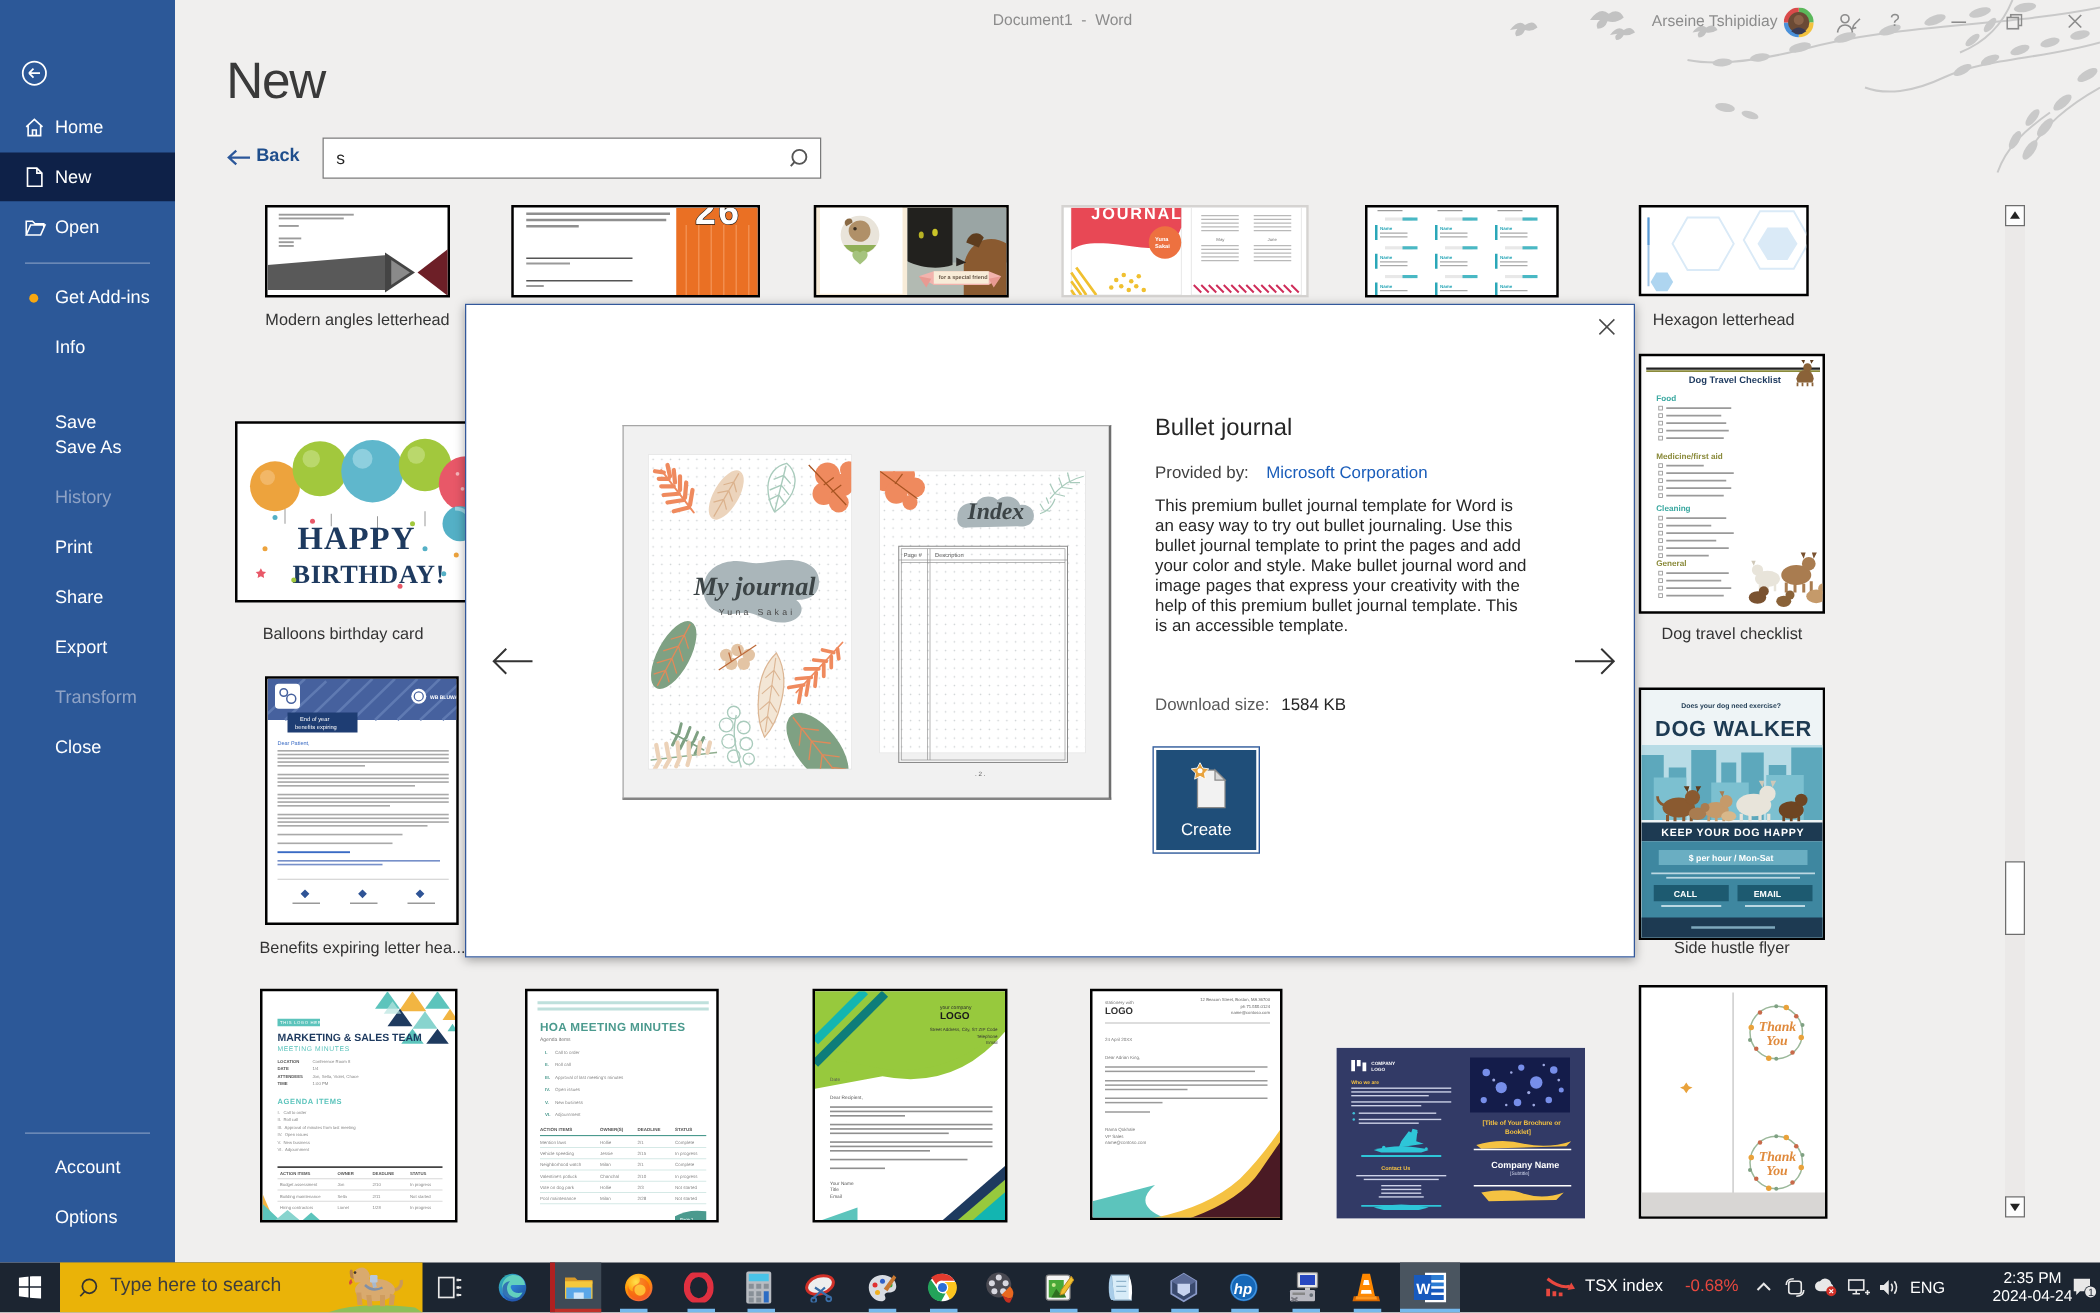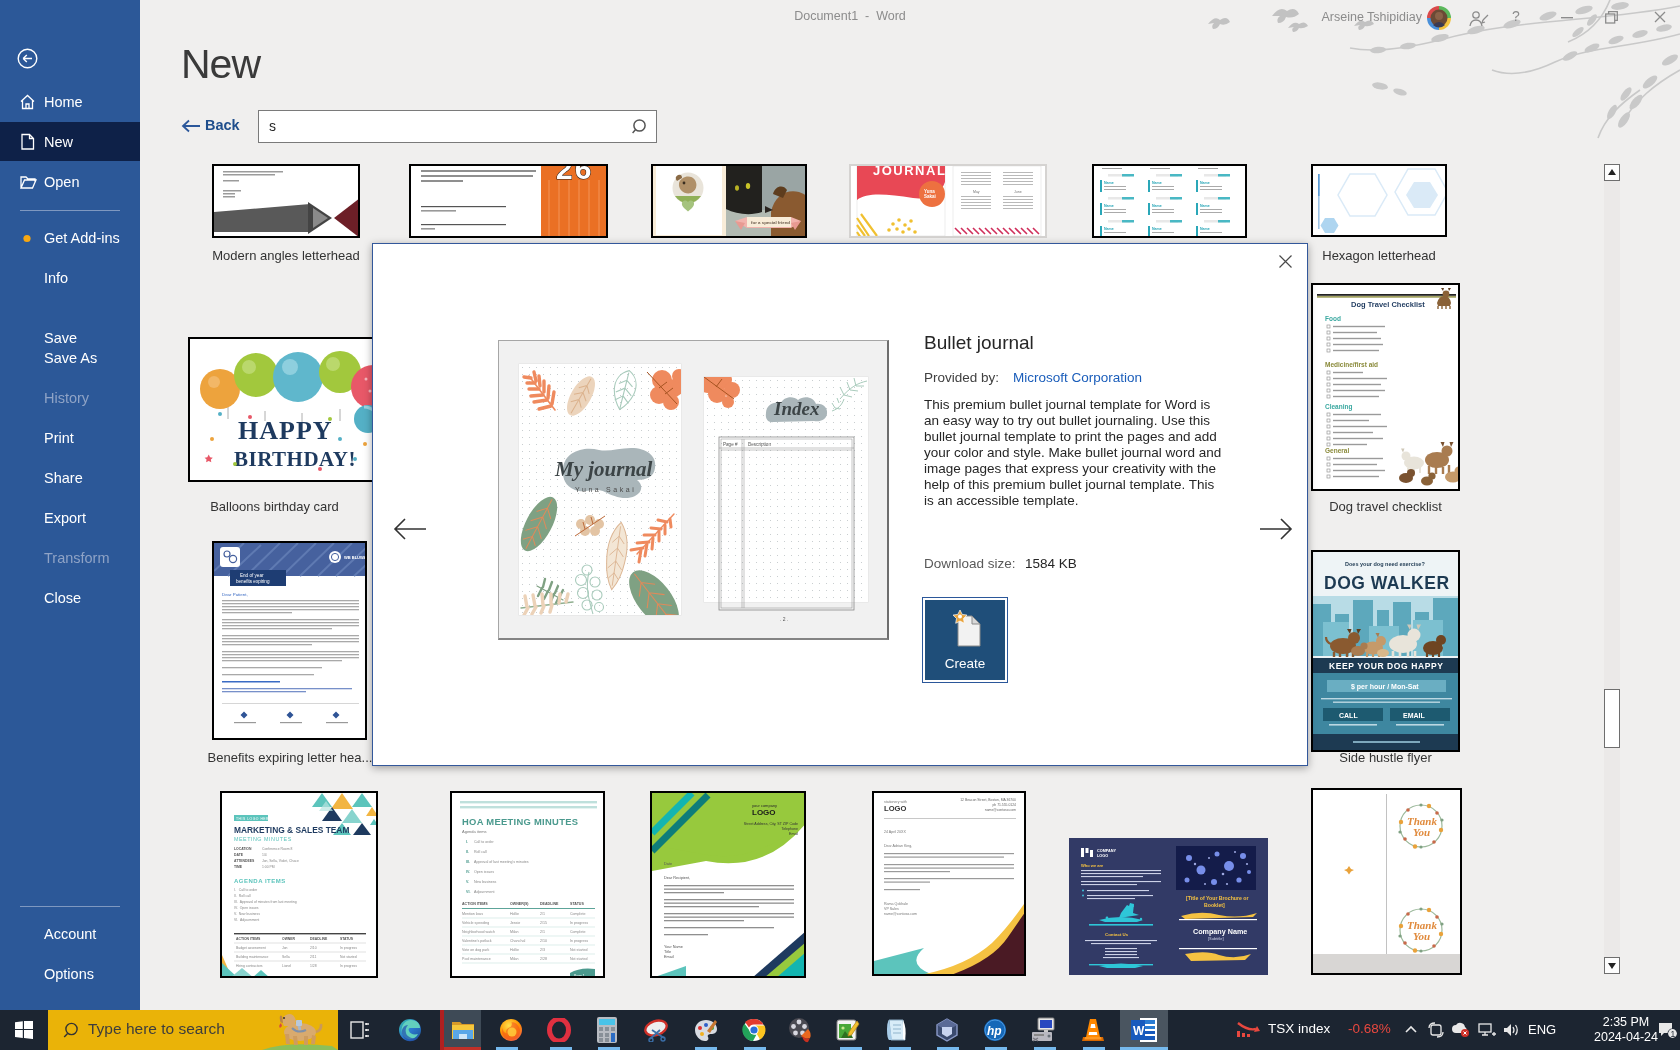--- a/index.html
+++ b/index.html
@@ -644,21 +644,21 @@
       <g fill="#bcd8e2">
           <rect x="16" y="172" width="48" height="1.6"></rect>
           <rect x="83" y="172" width="48" height="1.6"></rect>
         </g>
       <rect x="0" y="182" width="147" height="18" fill="#1d3a52"></rect>
       <rect x="40" y="189" width="67" height="2" fill="#7ea8bc"></rect>
     </svg>
   </div>
   <div class="cap" style="left:1171px;top:750px;width:149px;">Side hustle flyer</div>
 
-  <div class="thumb" style="left:80px;top:791px;width:158px;height:187px;">
+  <div class="thumb" style="left:68px;top:791px;width:158px;height:187px;">
     <svg width="156" height="185" viewBox="0 0 156 185">
       <g>
         <path d="M100 0 l10 14 h-20 z" fill="#5cc4bc"></path>
           <path d="M120 0 l11 16 h-22 z" fill="#f2b542"></path>
           <path d="M140 0 l10 14 h-20 z" fill="#5cc4bc"></path>
         <path d="M110 14 l10 14 h-20 z" fill="#1e3a5f"></path>
           <path d="M130 16 l10 14 h-20 z" fill="#88d4ce"></path>
           <path d="M150 14 l6 9 h-12 z" fill="#f2b542"></path>
         <path d="M120 30 l9 12 h-18 z" fill="#5cc4bc"></path>
           <path d="M140 30 l9 12 h-18 z" fill="#1e3a5f"></path>
@@ -709,21 +709,21 @@
       </g>
       <g stroke="#ccc" stroke-width="0.6">
           <path d="M12 150 h132 M12 159 h132 M12 168 h132"></path>
         </g>
       <path d="M0 162 l10 23 h-10 z" fill="#f2b542"></path>
       <path d="M0 170 l16 15 h-16 z" fill="#5cc4bc"></path>
       <path d="M8 185 l12 -10 l12 10 z" fill="#88d4ce"></path>
       <path d="M30 185 l9 -8 l9 8 z" fill="#5cc4bc"></path>
     </svg>
   </div>
-  <div class="thumb" style="left:310px;top:791px;width:155px;height:187px;">
+  <div class="thumb" style="left:280px;top:791px;width:155px;height:187px;">
     <svg width="153" height="185" viewBox="0 0 153 185">
       <rect x="8" y="8" width="137" height="2.4" fill="#bfe0dc"></rect>
       <rect x="8" y="13" width="137" height="2.4" fill="#bfe0dc"></rect>
       <text x="10" y="32" font-size="9.4" font-weight="bold" fill="#4b9a8e" letter-spacing="0.3">HOA MEETING MINUTES</text>
       <text x="10" y="40" font-size="4" fill="#777">Agenda items</text>
       <g font-size="3.6">
         <text x="14" y="50" fill="#4b9a8e" font-weight="bold">I.</text>
           <text x="22" y="50" fill="#888">Call to order</text>
         <text x="14" y="60" fill="#4b9a8e" font-weight="bold">II.</text>
           <text x="22" y="60" fill="#888">Roll call</text>

